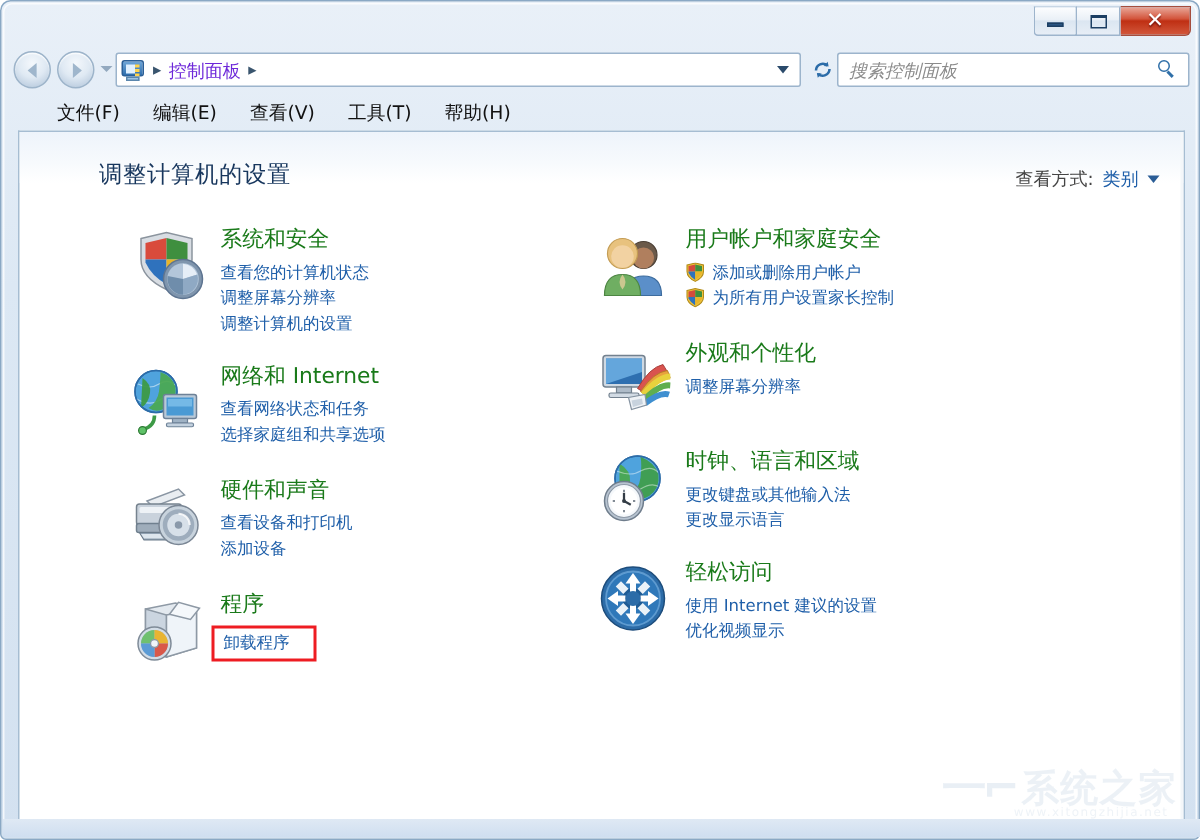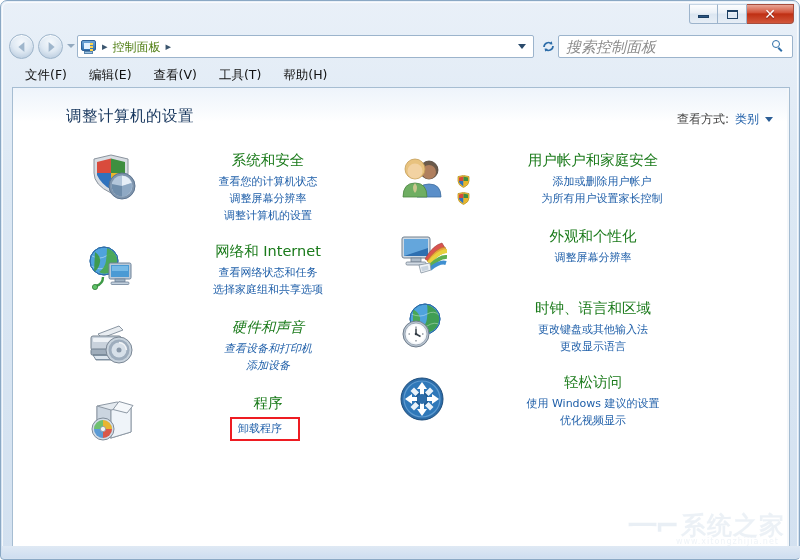--- a/index.html
+++ b/index.html
@@ -180,21 +180,21 @@
     box-sizing: border-box;
   }
   .crumb-sep {
     color: #3a556e;
     font-size: 11px;
     margin: 0 5px;
     line-height: 1;
   }
   .crumb-text {
     font-size: 12px;
-    color: #4d7c0f;
+    color: #6d28d9;
     line-height: 1;
   }
   #addr-dropdown {
     margin-left: auto;
     margin-right: 7px;
     width: 0; height: 0;
     border-left: 4px solid transparent;
     border-right: 4px solid transparent;
     border-top: 5px solid #2a4a6b;
   }
@@ -217,21 +217,21 @@
     box-sizing: border-box;
     display: flex;
     align-items: center;
     border-radius: 2px;
   }
   #search-input {
     border: none;
     outline: none;
     flex: 1;
     margin-left: 5px;
-    font-size: 15px;
+    font-size: 12px;
     font-style: italic;
     color: #8b8b8b;
     font-family: "DejaVu Sans", "Liberation Sans", sans-serif;
     background: transparent;
   }
   #search-input::placeholder { color:#8b8b8b; font-style: italic; opacity:1;}
   #search-icon {
     margin-right: 7px;
     width: 13px; height: 13px;
     position: relative;
@@ -254,21 +254,21 @@
     transform-origin: 0 0;
   }
 
   
   #menubar {
     position: absolute;
     left: 1px; top: 63px;
     width: 798px; height: 23px;
     display: flex;
     align-items: center;
-    padding-left: 23px;
+    padding-left: 36px;
     box-sizing: border-box;
   }
   .menu-item {
     font-size: 12.5px;
     color: #111111;
     margin-right: 22px;
     line-height: 1;
     white-space: nowrap;
   }
 
@@ -326,21 +326,20 @@
   
   .column { position: absolute; top: 150px; }
   #col-left  { left: 88px;  width: 300px; }
   #col-right { left: 398px; width: 330px; }
 
   .category {
     position: relative;
     padding-left: 58px;
     margin-bottom: 18px;
     min-height: 56px;
-    text-align: center;
   }
   .cat-icon {
     position: absolute;
     left: 0; top: 2px;
     width: 48px; height: 48px;
   }
   .cat-title {
     font-size: 14.5px;
     color: #1a7a1a;
     line-height: 19px;
@@ -535,21 +534,21 @@
           <rect x="22" y="38" width="18" height="2.5" rx="1" fill="#c3d1de" stroke="#6e8298" stroke-width="0.8"></rect>
           <path d="M14 33 q0 7 -7 9" stroke="#3d9a46" stroke-width="2.4" fill="none"></path>
           <circle cx="6" cy="43" r="2.6" fill="#5fc268" stroke="#2f7a36" stroke-width="0.8"></circle>
         </svg>
       </div>
       <div class="cat-title">网络和 Internet</div>
       <span class="cat-link">查看网络状态和任务</span>
       <span class="cat-link">选择家庭组和共享选项</span>
     </div>
 
-    <div class="category" style="margin-bottom:20px;font-style:italic;">
+    <div class="category" style="margin-bottom:20px;">
       <div class="cat-icon">
         <svg width="48" height="48" viewBox="0 0 48 48">
           <path d="M9 14 L30 6 L34 10 L13 18 Z" fill="#e9edf1" stroke="#8a96a3" stroke-width="1"></path>
           <rect x="2" y="16" width="30" height="14" rx="2" fill="#c9d2dc" stroke="#76838f" stroke-width="1"></rect>
           <rect x="4" y="18" width="26" height="4" rx="1" fill="#eef2f6"></rect>
           <rect x="2" y="29" width="30" height="6" rx="1.5" fill="#9fadbb" stroke="#70808f" stroke-width="1"></rect>
           <path d="M4 35 L30 35 L33 40 L7 40 Z" fill="#8fa0b1" stroke="#6b7b8a" stroke-width="0.8"></path>
           <path d="M5 36 L29 36 L31 39 L7 39 Z" fill="#dde6ee"></path>
           <circle cx="30" cy="30" r="13" fill="#c8d3dd" stroke="#7b8795" stroke-width="1"></circle>
           <circle cx="30" cy="30" r="10.5" fill="#9eadbd"></circle>
@@ -691,21 +690,21 @@
             <rect x="10" y="22" width="8" height="4"></rect>
             <path d="M31 12.5 l3.5 3.5 l-5 5 l-3.5 -3.5 z" opacity="0.9"></path>
             <path d="M15 12.5 l-3.5 3.5 l5 5 l3.5 -3.5 z" opacity="0.9"></path>
             <path d="M31 35.5 l3.5 -3.5 l-5 -5 l-3.5 3.5 z" opacity="0.9"></path>
             <path d="M15 35.5 l-3.5 -3.5 l5 -5 l3.5 3.5 z" opacity="0.9"></path>
           </g>
           <circle cx="23" cy="24" r="5" fill="#2c6ca8"></circle>
         </svg>
       </div>
       <div class="cat-title">轻松访问</div>
-      <span class="cat-link">使用 Windows 建议的设置</span>
+      <span class="cat-link">使用 Internet 建议的设置</span>
       <span class="cat-link">优化视频显示</span>
     </div>
   </div>
 
   <div id="watermark">
     <span id="watermark-mark">一⌐</span>
     <span id="watermark-text">系统之家</span>
     <span id="watermark-sub">www.xitongzhijia.net</span>
   </div>
 

